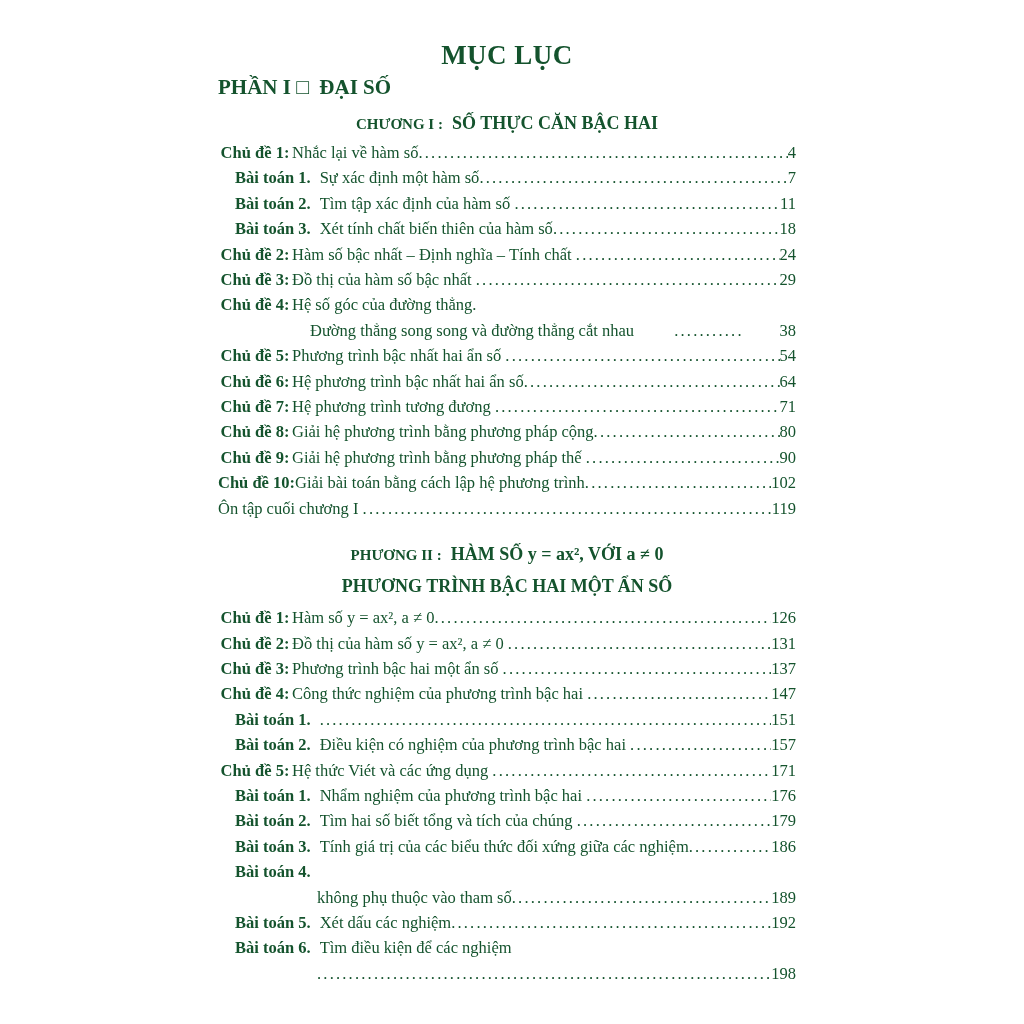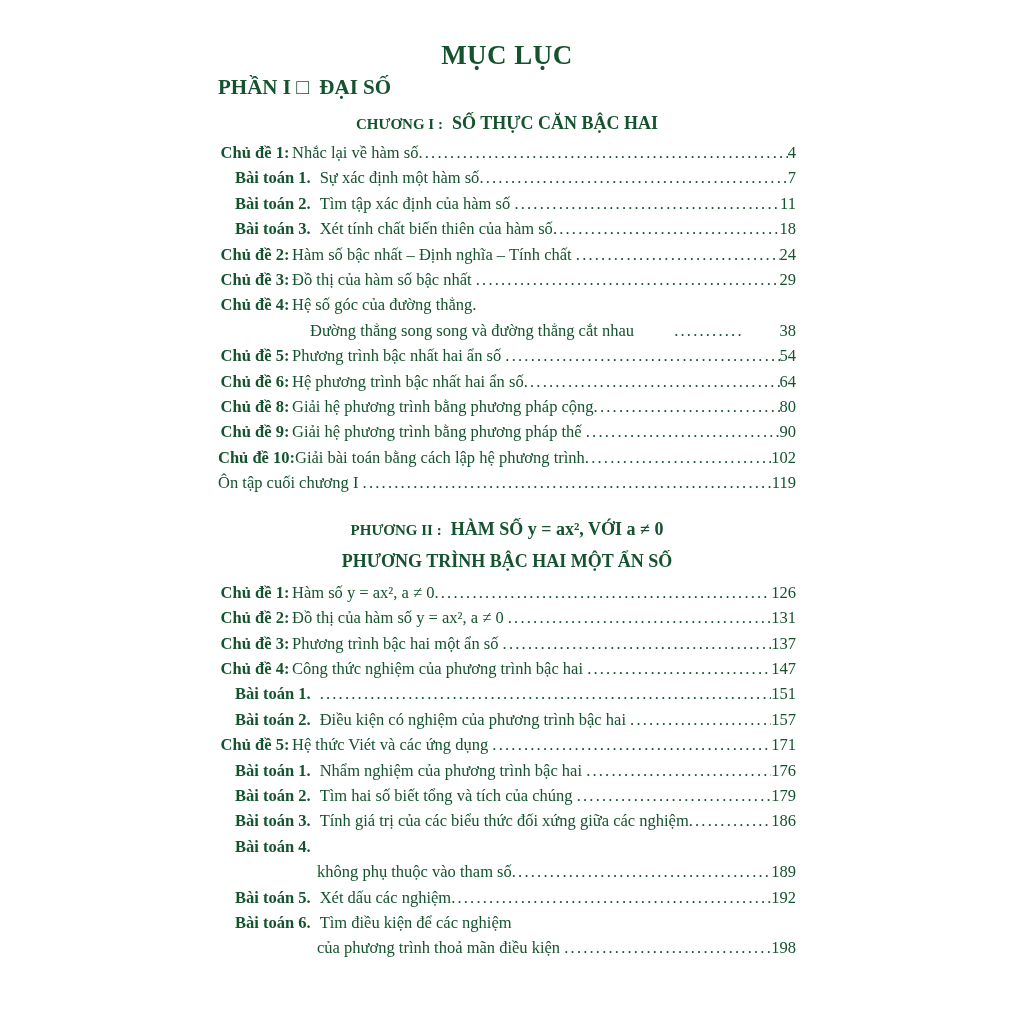--- a/index.html
+++ b/index.html
@@ -202,20 +202,28 @@
           <div class="toc-row chu-de">
             <div class="toc-line">
               <span class="lbl">Chủ đề 6:</span>
               <span class="ttl">Hệ phương trình bậc nhất hai ẩn số</span>
               <span class="leader"></span>
               <span class="pg">64</span>
             </div>
           </div>
           <div class="toc-row chu-de">
             <div class="toc-line">
+              <span class="lbl">Chủ đề 7:</span>
+              <span class="ttl">Hệ phương trình tương đương </span>
+              <span class="leader"></span>
+              <span class="pg">71</span>
+            </div>
+          </div>
+          <div class="toc-row chu-de">
+            <div class="toc-line">
               <span class="lbl">Chủ đề 8:</span>
               <span class="ttl">Giải hệ phương trình bằng phương pháp cộng</span>
               <span class="leader"></span>
               <span class="pg">80</span>
             </div>
           </div>
           <div class="toc-row chu-de">
             <div class="toc-line">
               <span class="lbl">Chủ đề 9:</span>
               <span class="ttl">Giải hệ phương trình bằng phương pháp thế </span>
@@ -344,21 +352,20 @@
               <span class="leader"></span>
               <span class="pg">192</span>
             </div>
           </div>
           <div class="toc-row bai-toan">
             <div class="toc-line">
               <span class="lbl">Bài toán 6.</span>
               <span class="ttl">Tìm điều kiện để các nghiệm</span>
             </div>
             <div class="toc-line wrapline bai-toan-wrap">
-              <span class="ttl">của phương trình thoả mãn điều kiện </span>
               <span class="leader"></span>
               <span class="pg">198</span>
             </div>
           </div>
         </div>
     </section>
 
   </div>
 </div>
 

